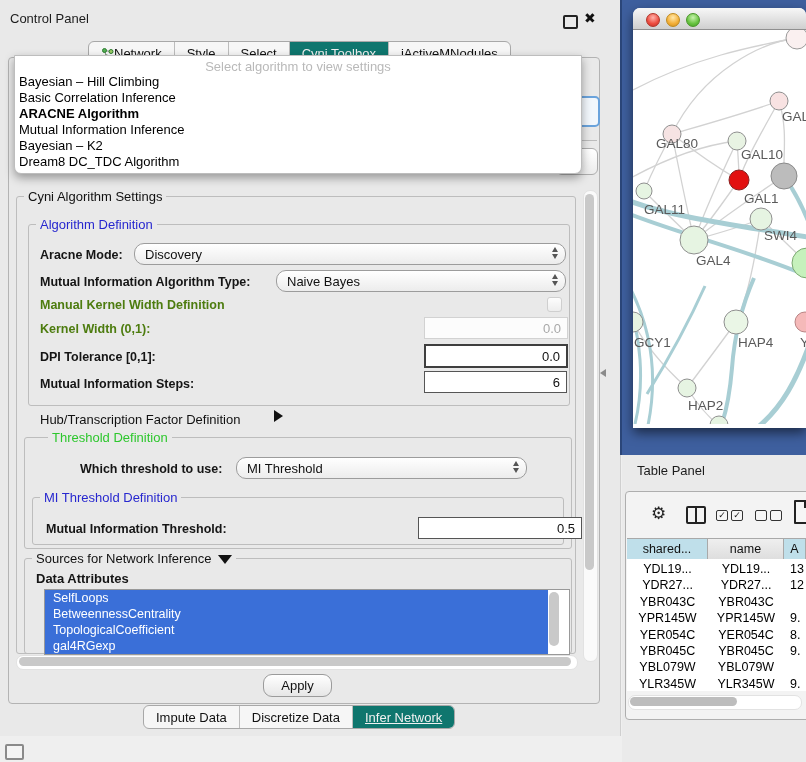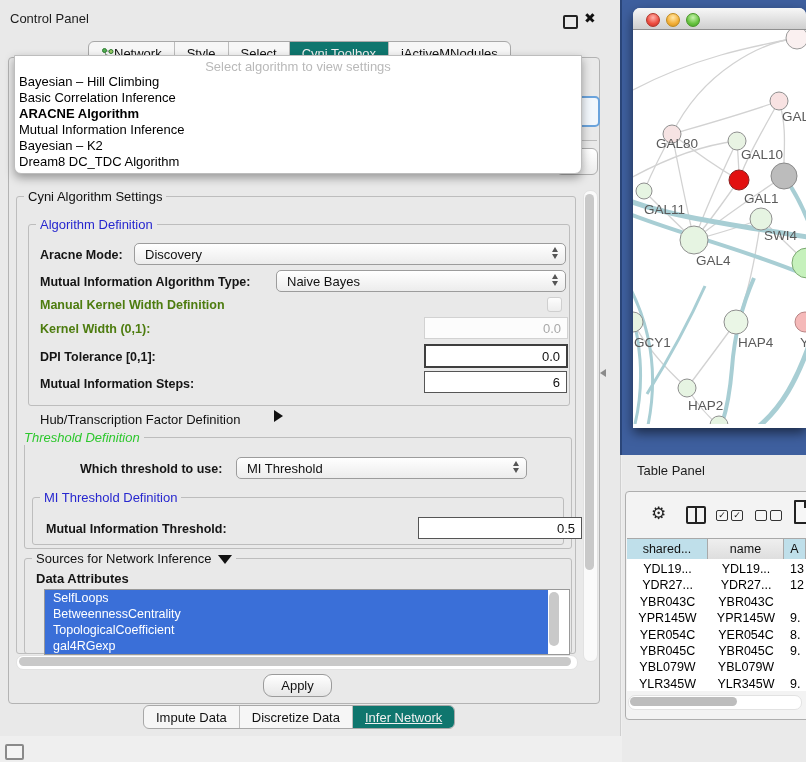--- a/index.html
+++ b/index.html
@@ -24,21 +24,21 @@
   .popup{left:14px;top:55px;width:566px;height:117px;background:#fff;border:1px solid #bdbdbd;
          border-radius:0 0 7px 7px;box-shadow:0 4px 10px rgba(0,0,0,.35);z-index:9;}
   .popup-hint{position:absolute;left:0;top:3px;width:100%;text-align:center;color:#b9b9b9;font-size:13px;}
   .popup-item{position:absolute;left:4px;width:540px;font-size:13px;color:#000;line-height:16px;}
   .popup-item.bold{font-weight:bold;}
   
   .gbox{border:1px solid #bdbdbd;border-radius:3px;}
   .legend{font-size:13px;background:#e9e9e9;padding:0 4px;white-space:nowrap;z-index:2;}
   .lbl{font-size:12.5px;font-weight:bold;color:#151515;white-space:nowrap;}
   .lbl.dis{color:#4d7c0f;}
-  .combo{height:20px;border:1px solid #9c9c9c;border-radius:5px;background:linear-gradient(#ffffff,#ececec);
+  .combo{height:20px;border:1px solid #9c9c9c;border-radius:10px;background:linear-gradient(#ffffff,#ececec);
          display:flex;align-items:center;padding-left:10px;font-size:13px;color:#111;}
   .stepper{position:absolute;right:7px;top:3px;display:flex;flex-direction:column;gap:2px;}
   .stepper i{width:0;height:0;border-left:3.5px solid transparent;border-right:3.5px solid transparent;}
   .stepper i.up{border-bottom:5px solid #555;}
   .stepper i.dn{border-top:5px solid #555;}
   .field{height:20px;background:#fff;border:1px solid #9a9a9a;font-size:13px;display:flex;align-items:center;
          justify-content:flex-end;padding-right:6px;}
   .field.dis{border:1px solid #d2d2d2;background:#fcfcfc;color:#a8a8a8;}
   .field.strong{border:2px solid #3f3f3f;}
   .field.med{border:1.5px solid #555;}
@@ -158,21 +158,21 @@
   <div class="abs lbl" style="left:40px;top:350px;">DPI Tolerance [0,1]:</div>
   <div class="abs field strong" style="left:424px;top:344px;width:134px;">0.0</div>
 
   <div class="abs lbl" style="left:40px;top:377px;">Mutual Information Steps:</div>
   <div class="abs field med" style="left:424px;top:371px;width:135px;">6</div>
 
   <div class="abs" style="left:40px;top:412px;font-size:13px;">Hub/Transcription Factor Definition</div>
   <div class="abs arrow-right" style="left:274px;top:410px;"></div>
 
   <div class="abs gbox" style="left:24px;top:437px;width:546px;height:110px;"></div>
-  <div class="abs legend" style="left:20px;top:430px;color:#2dc72d;font-style:italic;">Threshold Definition</div>
+  <div class="abs legend" style="left:48px;top:430px;color:#2dc72d;">Threshold Definition</div>
 
   <div class="abs lbl" style="left:80px;top:462px;">Which threshold to use:</div>
   <div class="abs combo" style="left:236px;top:457px;width:279px;">
     <span>MI Threshold</span>
     <span class="stepper">
         <i class="up"></i>
         <i class="dn"></i>
       </span>
   </div>
 

